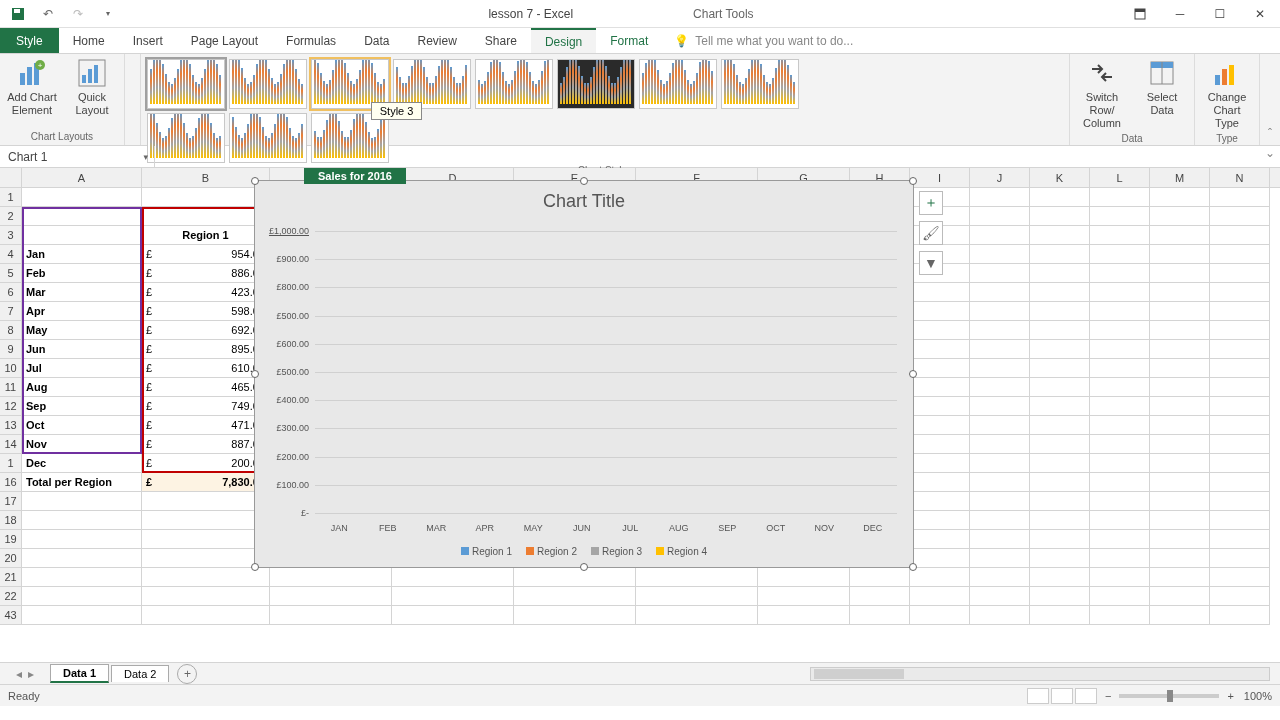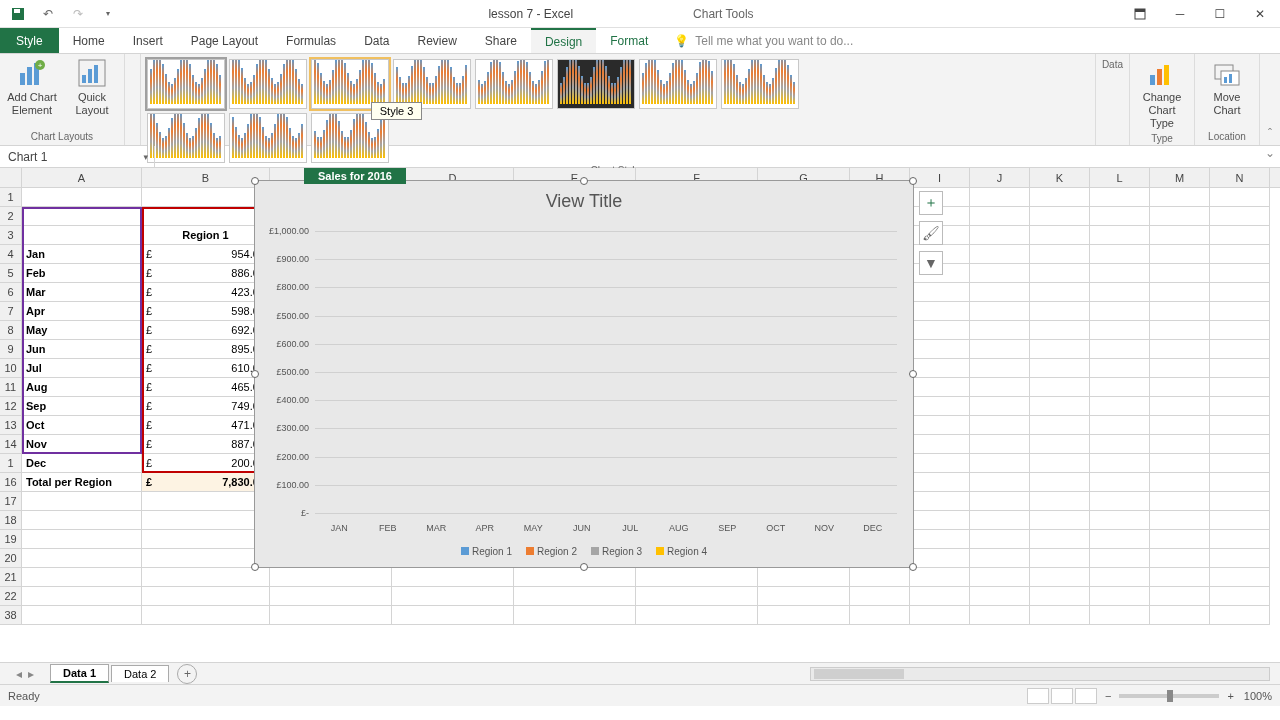--- a/index.html
+++ b/index.html
@@ -502,52 +502,56 @@
               <span style="height: 38.9613px;"></span>
               <span style="height: 47.35px;"></span>
             </div>
           </div>
         </div>
     </div>
     <div class="rgroup-label">Chart Styles</div>
     <div class="tooltip">Style 3</div>
   </div>
   <div class="rgroup">
+    <div class="rgroup-content">
+      <div class="big-vbtn">
+        <div class="icon-box">
+            <svg width="28" height="28">
+              <path d="M4 10 L14 10 M10 6 L14 10 L10 14 M24 18 L14 18 M18 14 L14 18 L18 22" stroke="#444" fill="none" stroke-width="2"></path>
+            </svg>
+          </div>
+        <span>Switch Row/ Column</span>
+      </div>
+      <div class="big-vbtn">
+        <div class="icon-box">
+            <svg width="28" height="28">
+              <rect x="3" y="3" width="22" height="22" fill="none" stroke="#888"></rect>
+              <rect x="3" y="3" width="22" height="6" fill="#5b9bd5"></rect>
+              <line x1="14" y1="3" x2="14" y2="25" stroke="#888"></line>
+            </svg>
+          </div>
+        <span>Select Data</span>
+      </div>
+    </div>
     <div class="rgroup-label">Data</div>
   </div>
   <div class="rgroup">
     <div class="rgroup-content">
       <div class="big-vbtn">
         <div class="icon-box">
             <svg width="28" height="28">
               <rect x="2" y="16" width="5" height="10" fill="#5b9bd5"></rect>
               <rect x="9" y="10" width="5" height="16" fill="#ed7d31"></rect>
               <rect x="16" y="6" width="5" height="20" fill="#ffc000"></rect>
             </svg>
           </div>
         <span>Change Chart Type</span>
       </div>
     </div>
     <div class="rgroup-label">Type</div>
-  </div>
-  <div class="rgroup">
-    <div class="rgroup-content">
-      <div class="big-vbtn">
-        <div class="icon-box">
-            <svg width="28" height="28">
-              <rect x="2" y="6" width="18" height="14" fill="none" stroke="#888"></rect>
-              <rect x="8" y="12" width="18" height="14" fill="#fff" stroke="#888"></rect>
-              <rect x="11" y="18" width="3" height="6" fill="#5b9bd5"></rect>
-              <rect x="16" y="15" width="3" height="9" fill="#5b9bd5"></rect>
-            </svg>
-          </div>
-        <span>Move Chart</span>
-      </div>
-    </div>
-    <div class="rgroup-label">Location</div>
   </div>
   <div style="width:20px;display:flex;align-items:flex-end;justify-content:center;color:#888;padding-bottom:4px">ˆ</div>
 </div>
 
 <div class="fbar-row">
   <div class="name-box">Chart 1</div>
   <div class="formula-bar"></div>
   <div style="width:20px;text-align:center;color:#888">⌄</div>
 </div>
 
@@ -586,21 +590,21 @@
         <div class="rowh">13</div>
         <div class="rowh">14</div>
         <div class="rowh">1</div>
         <div class="rowh">16</div>
         <div class="rowh">17</div>
         <div class="rowh">18</div>
         <div class="rowh">19</div>
         <div class="rowh">20</div>
         <div class="rowh">21</div>
         <div class="rowh">22</div>
-        <div class="rowh">38</div>
+        <div class="rowh">43</div>
       </div>
     <div class="cells" id="cells">
         <div class="cell-row">
           <div class="cell" style="width: 120px;"></div>
           <div class="cell" style="width: 128px;"></div>
           <div class="cell" style="width: 122px;"></div>
           <div class="cell" style="width: 122px;"></div>
           <div class="cell" style="width: 122px;"></div>
           <div class="cell" style="width: 122px;"></div>
           <div class="cell" style="width: 92px;"></div>
@@ -974,23 +978,23 @@
 
   <div class="chart-box">
     <div class="handle" style="left:-4px;top:-4px"></div>
     <div class="handle" style="left:50%;top:-4px;margin-left:-4px"></div>
     <div class="handle" style="right:-4px;top:-4px"></div>
     <div class="handle" style="left:-4px;top:50%;margin-top:-4px"></div>
     <div class="handle" style="right:-4px;top:50%;margin-top:-4px"></div>
     <div class="handle" style="left:-4px;bottom:-4px"></div>
     <div class="handle" style="left:50%;bottom:-4px;margin-left:-4px"></div>
     <div class="handle" style="right:-4px;bottom:-4px"></div>
-    <div class="chart-inner-title">View Title</div>
+    <div class="chart-inner-title">Chart Title</div>
     <div class="yaxis" id="yaxis">
-        <div class="ylabel" style="top: 0%;">£1,000.00</div>
+        <div class="ylabel" style="top: 0%; text-decoration: underline;">£1,000.00</div>
         <div class="ylabel" style="top: 10%;">£900.00</div>
         <div class="ylabel" style="top: 20%;">£800.00</div>
         <div class="ylabel" style="top: 30%;">£500.00</div>
         <div class="ylabel" style="top: 40%;">£600.00</div>
         <div class="ylabel" style="top: 50%;">£500.00</div>
         <div class="ylabel" style="top: 60%;">£400.00</div>
         <div class="ylabel" style="top: 70%;">£300.00</div>
         <div class="ylabel" style="top: 80%;">£200.00</div>
         <div class="ylabel" style="top: 90%;">£100.00</div>
         <div class="ylabel" style="top: 100%;">£-</div>

